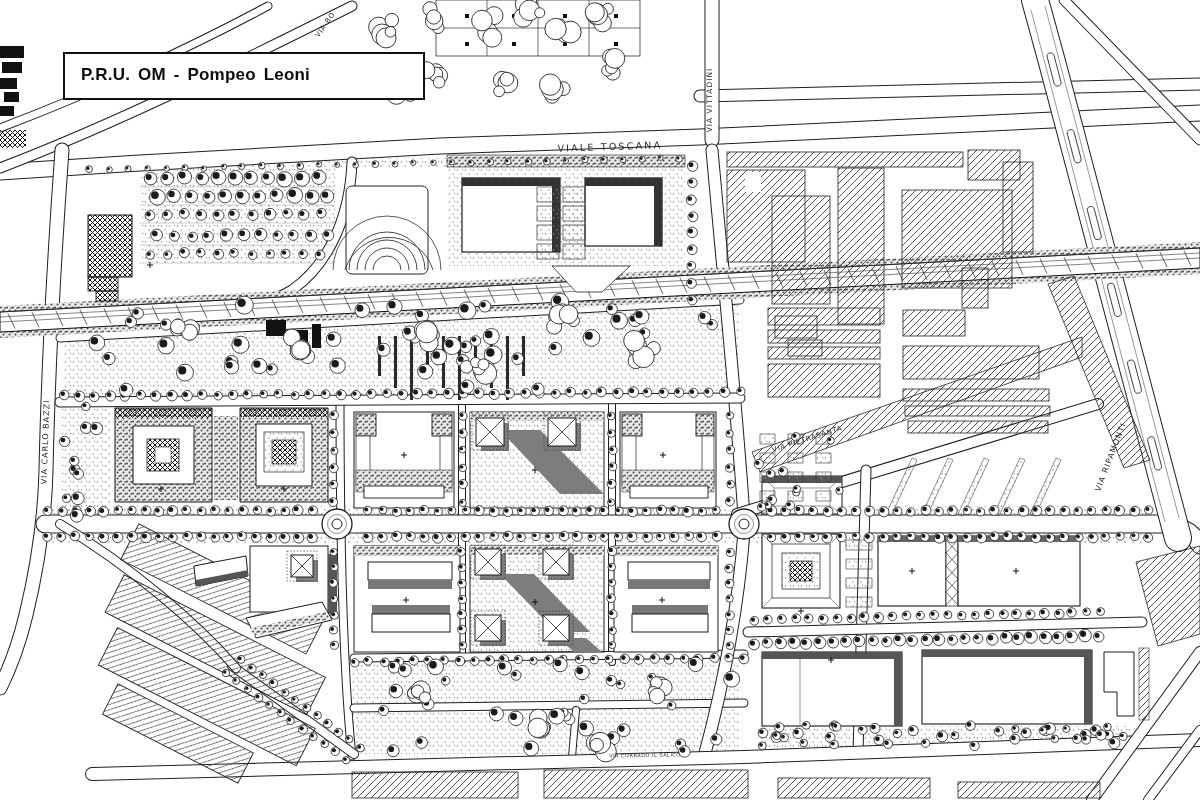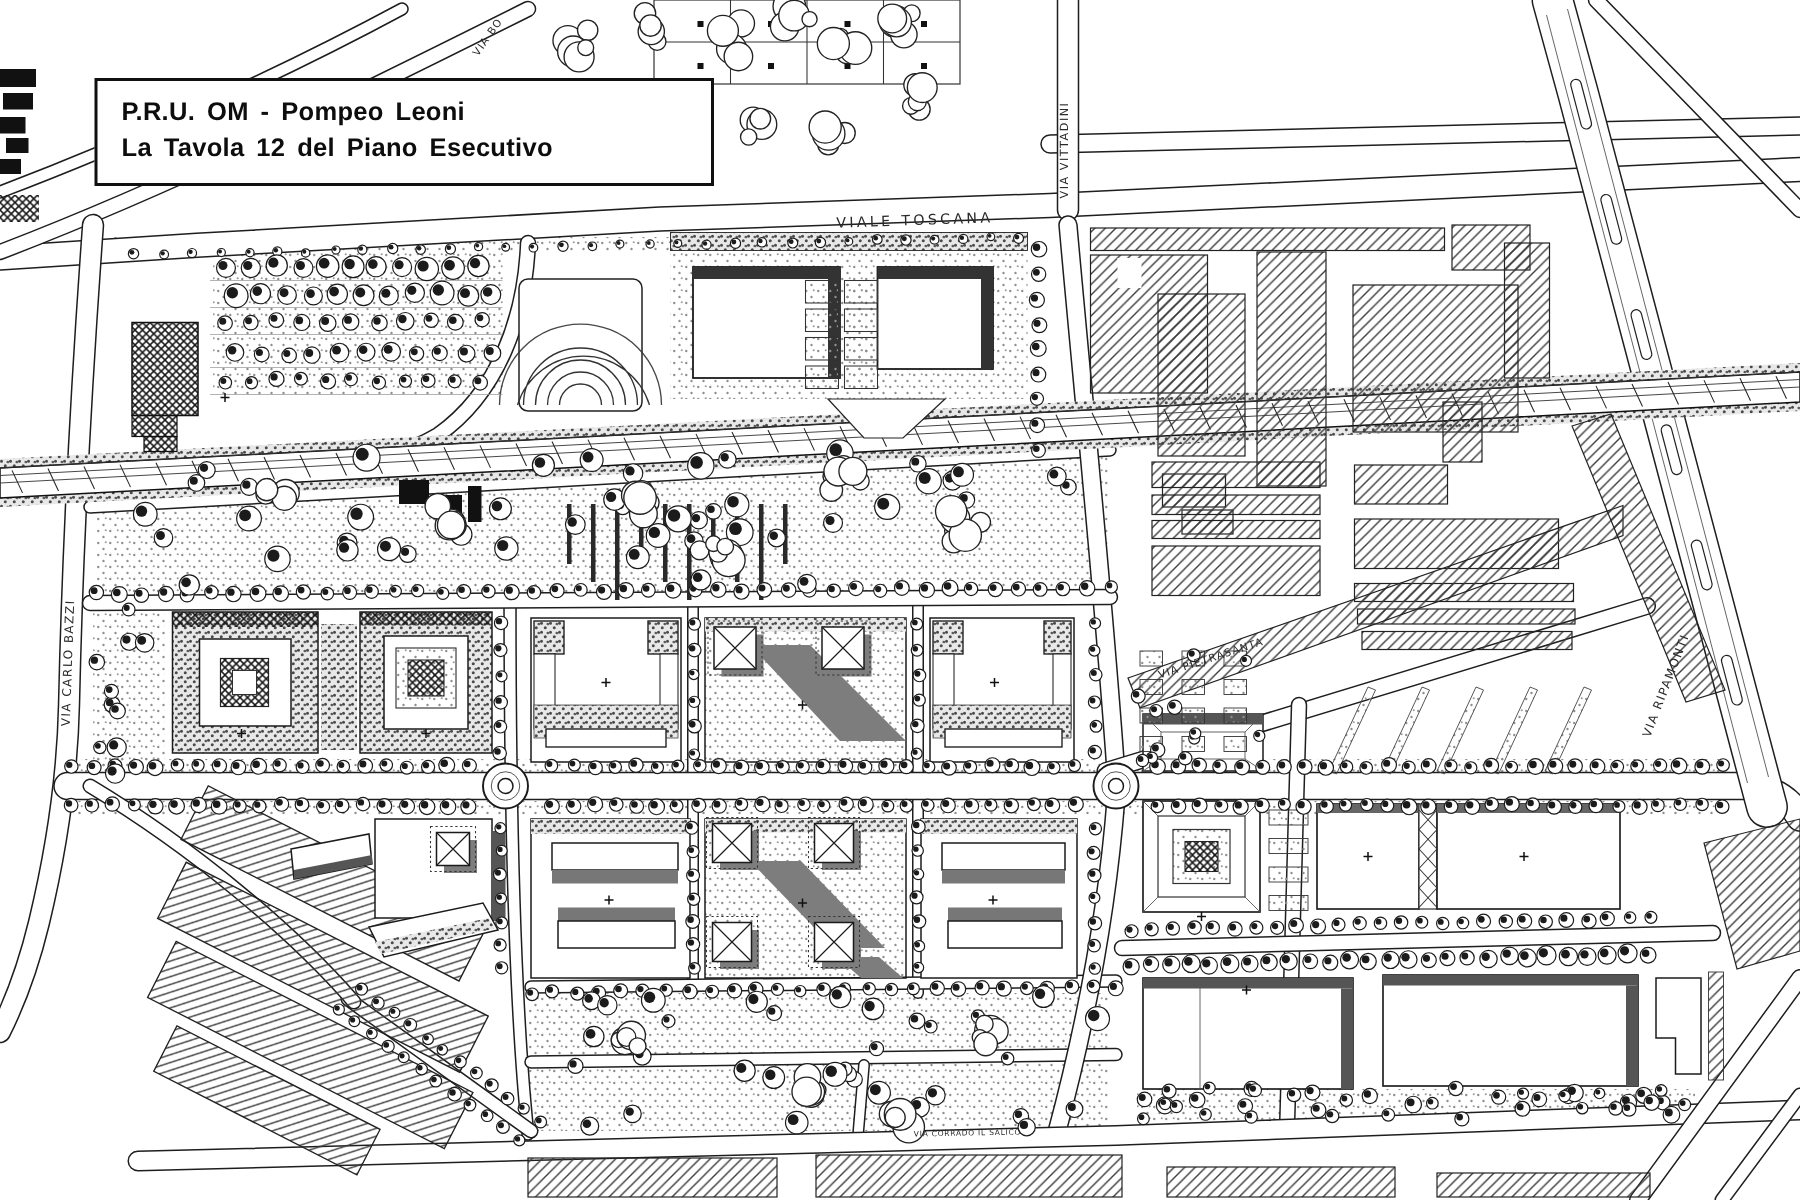--- a/index.html
+++ b/index.html
@@ -1,19 +1,19 @@
 <!DOCTYPE html>
 <html><head>
 <meta charset="utf-8">
 <style>
   html,body{margin:0;padding:0;width:1200px;height:800px;overflow:hidden;background:#fff;}
   .stage{position:relative;width:1200px;height:800px;background:#fff;}
   .stage > svg{position:absolute;left:0;top:0;}
   .title-box{
-    position:absolute;left:63px;top:52px;width:413px;box-sizing:border-box;
+    position:absolute;left:63px;top:52px;width:362px;box-sizing:border-box;
     border:2px solid #101010;background:#fff;padding:9px 14px 11px 16px;
     font-family:"Liberation Sans",sans-serif;font-weight:bold;
     font-size:17px;line-height:1.4;color:#0d0d0d;letter-spacing:.2px;word-spacing:3px;
     z-index:5;
   }
   .lbl{font-family:"DejaVu Sans",sans-serif;fill:#2a2a2a;}
 </style>
 </head>
 <body>
 
@@ -1797,15 +1797,14 @@
     <text class="lbl" transform="translate(327,26) rotate(-55)" text-anchor="middle" font-size="7" letter-spacing=".8">VIA BO</text>
     <text class="lbl" transform="translate(48,442) rotate(-88)" text-anchor="middle" font-size="8" letter-spacing="1">VIA CARLO BAZZI</text>
     <text class="lbl" transform="translate(1113,458) rotate(-69)" text-anchor="middle" font-size="8" letter-spacing="1">VIA RIPAMONTI</text>
     <text class="lbl" transform="translate(808,441) rotate(-18)" text-anchor="middle" font-size="7" letter-spacing=".8">VIA PIETRASANTA</text>
     <text class="lbl" transform="translate(645,757) rotate(-1)" text-anchor="middle" font-size="5" letter-spacing=".5" fill="#444">VIA CORRADO IL SALICO</text>
   </g>
 </svg>
 
   <div class="title-box">
     <div>P.R.U. OM - Pompeo Leoni</div>
-    <div>La Tavola 12 del Piano Esecutivo</div>
   </div>
 </div>
 
 </body></html>

